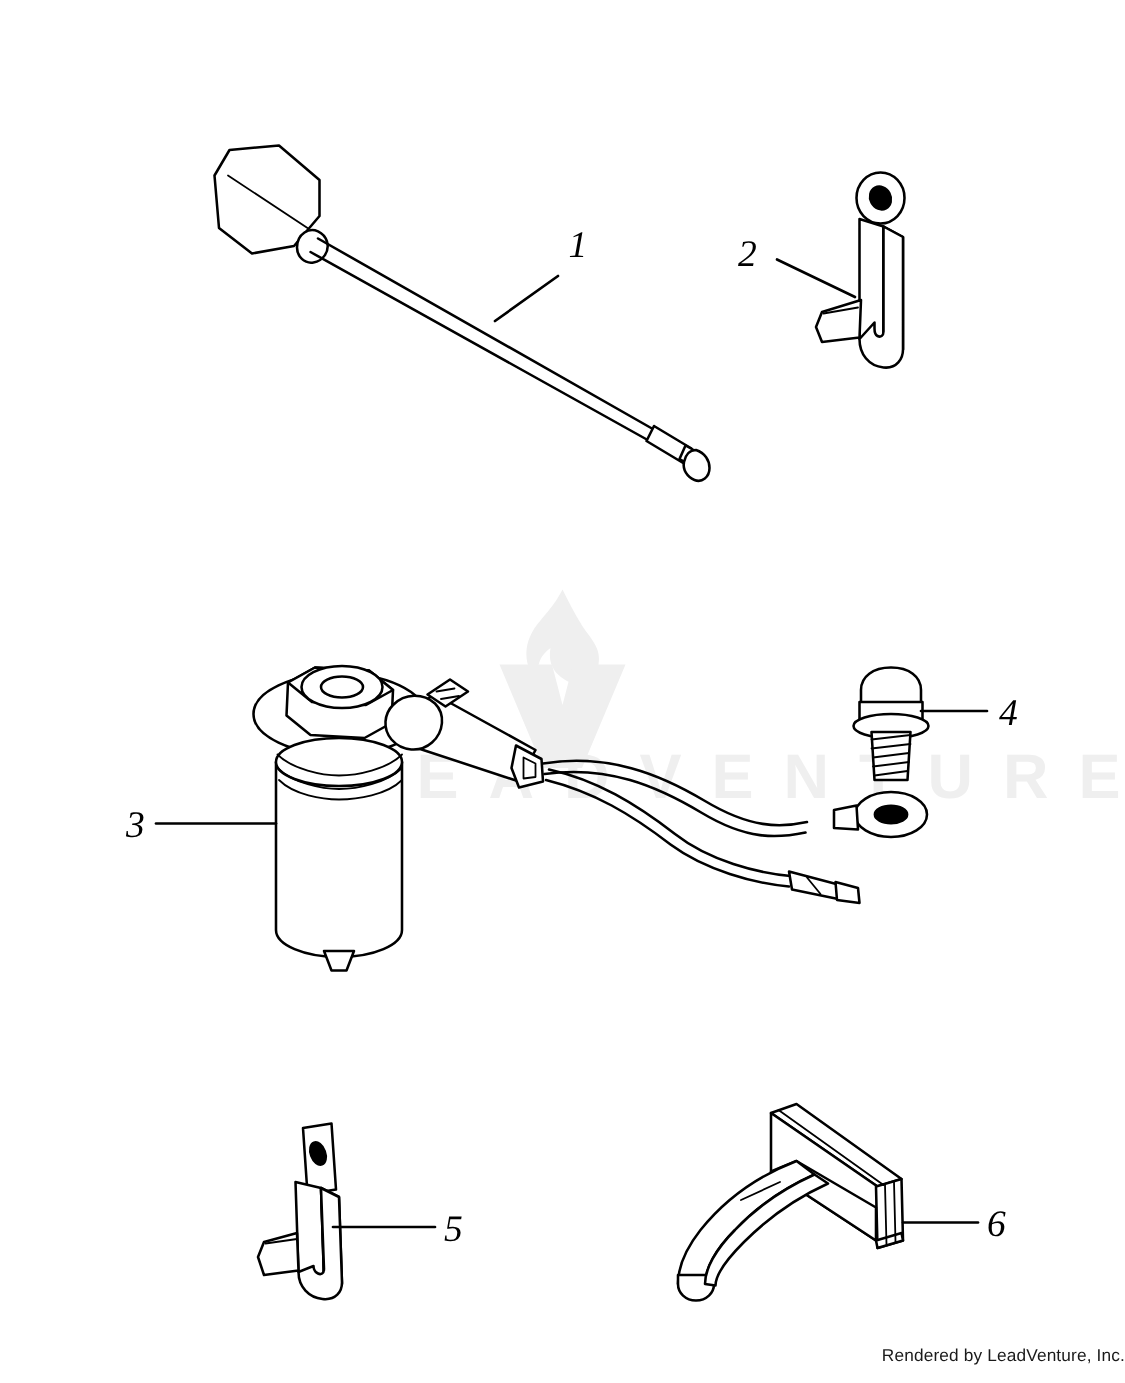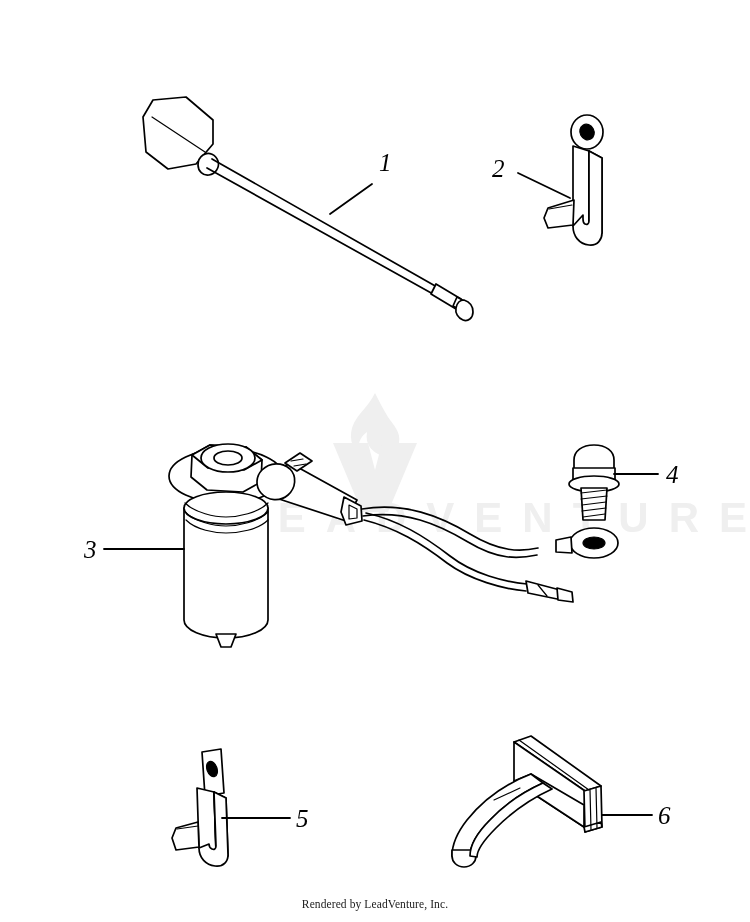--- a/index.html
+++ b/index.html
@@ -73,22 +73,22 @@
     font-weight: bold;
   }
   .wm-mark {
     fill: #efefef;
   }
   #footer-credit {
     position: absolute;
     left: 0;
     right: 0;
     bottom: 12px;
-    text-align: center;
-    font-family: Liberation Serif, serif;
+    text-align: right;
+    font-family: Liberation Sans, sans-serif;
     font-size: 11.5px;
     color: #1a1a1a;
     letter-spacing: 0.1px;
   }
 </style>
 </head>
 <body>
 
 <div id="diagram-page">
 

